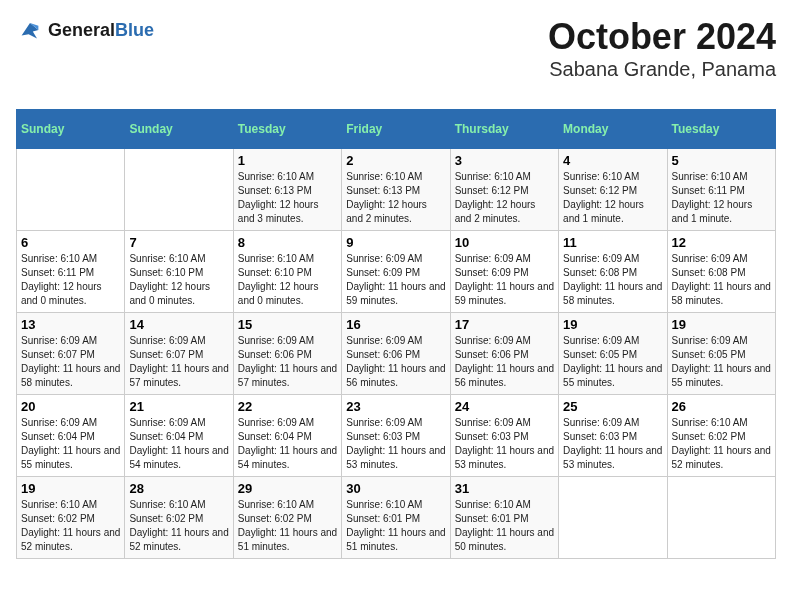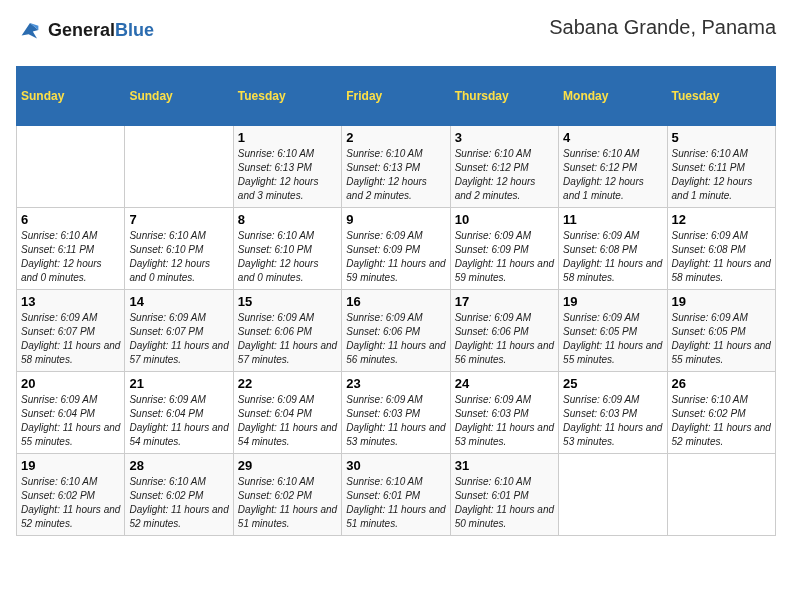--- a/index.html
+++ b/index.html
@@ -7,21 +7,21 @@
       font-family: Arial, sans-serif;
       background: #fff;
       width: 792px;
       min-height: 612px;
       padding: 16px;
     }
     .header {
       display: flex;
       justify-content: space-between;
       align-items: flex-start;
-      margin-bottom: 22px;
+      margin-bottom: 28px;
     }
     .logo {
       display: flex;
       align-items: center;
       gap: 4px;
     }
     .logo-bird {
       width: 28px;
       height: 28px;
     }
@@ -37,22 +37,22 @@
       font-size: 20px;
       color: #333;
     }
     table {
       width: 100%;
       border-collapse: collapse;
       font-size: 11px;
     }
     thead tr th {
       background-color: #2b6cb0;
-      color: #fde047;
-      padding: 22px 4px;
+      color: #86efac;
+      padding: 12px 4px;
       text-align: left;
       font-size: 12px;
       font-weight: bold;
       border: 1px solid #2b6cb0;
     }
     tbody tr td {
       border: 1px solid #ccc;
       vertical-align: top;
       padding: 4px;
       min-height: 70px;
@@ -65,40 +65,40 @@
     .day-num {
       font-weight: bold;
       font-size: 13px;
       margin-bottom: 2px;
       display: block;
     }
     .day-info {
       font-size: 10px;
       color: #222;
       line-height: 1.4;
-      font-style: italic;
     }
     .empty-cell {
       background: #fff !important;
     }
   </style>
 </head>
 <body>
 
 <div class="header">
   <div class="logo">
     <svg class="logo-bird" viewBox="0 0 40 40" xmlns="http://www.w3.org/2000/svg">
       <polygon points="8,28 20,10 32,20 24,22 30,32 18,26" fill="#2b6cb0"></polygon>
       <polygon points="20,10 32,14 32,20" fill="#4a90d9"></polygon>
     </svg>
     <div>
       <div style="font-size:18px;font-weight:bold;color:#1a1a1a;">General<span style="color:#2b6cb0;">Blue</span></div>
     </div>
   </div>
   <div class="title-block">
+    <div class="month-title">October 2024</div>
     <div class="subtitle">Sabana Grande, Panama</div>
   </div>
 </div>
 
 <table>
   <thead>
     <tr>
     <th>Sunday</th>
         <th>Sunday</th>
         <th>Tuesday</th>

